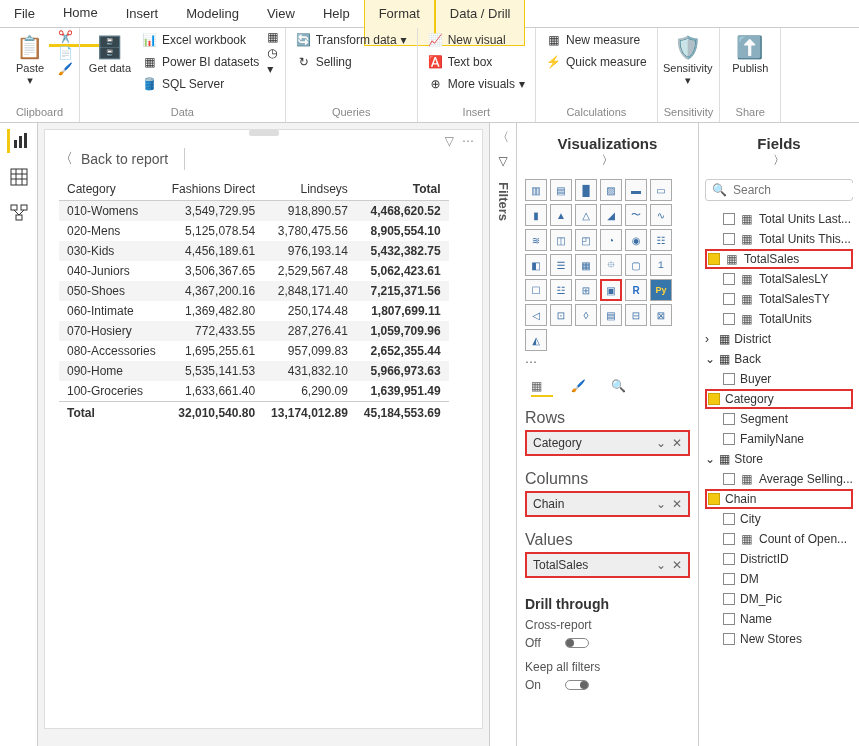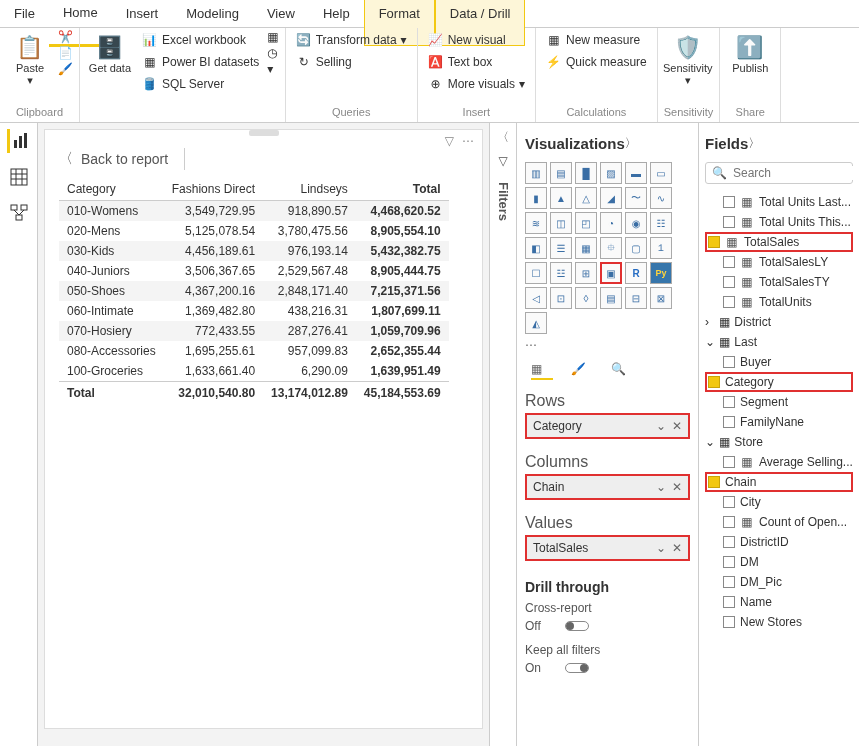--- a/index.html
+++ b/index.html
@@ -42,21 +42,21 @@
 table.matrix tr.z td { background: #f4f4f4; }
 table.matrix tr.tot td { font-weight: 700; border-top: 1px solid #ccc; padding-top: 4px;}
 table.matrix th.tot, table.matrix td.tot { font-weight: 700; }
 
 
 .filters-spine { width: 28px; border-left: 1px solid #ccc; border-right: 1px solid #ccc; display: flex; flex-direction: column; align-items: center; padding-top: 6px; gap: 8px; color: #555; }
 .filters-spine .v { writing-mode: vertical-rl; font-weight: 600; font-size: 13px; margin-top: 6px; }
 
 
 .viz-pane { width: 182px; border-right: 1px solid #ccc; display: flex; flex-direction: column; padding: 6px 8px; overflow-y: auto; }
-.pane-head { display: flex; justify-content: flex-start; align-items: center; padding: 6px 0; }
+.pane-head { display: flex; justify-content: flex-end; align-items: center; padding: 6px 0; flex-direction: column; }
 .pane-head h3 { font-size: 15px; font-weight: 600; }
 .viz-icons { display: flex; flex-wrap: wrap; gap: 3px; margin: 4px 0; }
 .viz-ic { width: 22px; height: 22px; border: 1px solid #aaa; background: #fafafa; display: flex; align-items: center; justify-content: center; cursor: pointer; font-size: 10px; color: #3a6ea5; }
 .viz-ic.sel { border: 2px solid #e03030; }
 .viz-ic.r { color: #276dc3; font-weight: 700; }
 .viz-ic.py { color: #ffd43b; background: #3776ab; font-weight: 700; font-size: 9px; }
 .tool-tabs { display: flex; gap: 18px; margin: 10px 0 6px; padding-left: 6px; }
 .tool-tab { width: 22px; height: 18px; cursor: pointer; color: #666; }
 .tool-tab.active { border-bottom: 2px solid #f2c811; }
 .well-label { font-size: 16px; color: #555; margin: 6px 0 3px; }
@@ -133,20 +133,21 @@
             <span class="icn">🛢️</span>
             <span>SQL Server</span>
           </div>
       </div>
       <div class="ribbon-col">
         <span>▦</span>
         <span>◷</span>
         <span>▾</span>
       </div>
     </div>
+    <div class="ribbon-group-label">Data</div>
   </div>
   <div class="ribbon-group">
     <div class="ribbon-group-body">
       <div class="ribbon-col">
         <div class="ribbon-btn-sm"><span class="icn">🔄</span><span>Transform data</span> ▾</div>
         <div class="ribbon-btn-sm">
             <span class="icn">↻</span>
             <span>Selling</span>
           </div>
       </div>
@@ -271,45 +272,51 @@
             <tr class="z">
               <td>030-Kids</td>
               <td class="r">4,456,189.61</td>
               <td class="r">976,193.14</td>
               <td class="r tot">5,432,382.75</td>
             </tr>
             <tr>
               <td>040-Juniors</td>
               <td class="r">3,506,367.65</td>
               <td class="r">2,529,567.48</td>
-              <td class="r tot">8,905,444.75</td>
+              <td class="r tot">5,062,423.61</td>
             </tr>
             <tr class="z">
               <td>050-Shoes</td>
               <td class="r">4,367,200.16</td>
               <td class="r">2,848,171.40</td>
               <td class="r tot">7,215,371.56</td>
             </tr>
             <tr>
               <td>060-Intimate</td>
               <td class="r">1,369,482.80</td>
-              <td class="r">438,216.31</td>
+              <td class="r">250,174.48</td>
               <td class="r tot">1,807,699.11</td>
             </tr>
             <tr class="z">
               <td>070-Hosiery</td>
               <td class="r">772,433.55</td>
               <td class="r">287,276.41</td>
               <td class="r tot">1,059,709.96</td>
             </tr>
             <tr>
               <td>080-Accessories</td>
               <td class="r">1,695,255.61</td>
               <td class="r">957,099.83</td>
               <td class="r tot">2,652,355.44</td>
+            </tr>
+            <tr class="z">
+              <td>090-Home</td>
+              <td class="r">5,535,141.53</td>
+              <td class="r">431,832.10</td>
+              <td class="r tot">5,966,973.63</td>
             </tr>
             <tr>
               <td>100-Groceries</td>
               <td class="r">1,633,661.40</td>
               <td class="r">6,290.09</td>
               <td class="r tot">1,639,951.49</td>
             </tr>
           </tbody>
         <tfoot>
             <tr class="tot">
@@ -461,21 +468,21 @@
           <span>TotalUnits</span>
         </div>
         <div class="tbl-head">
           <span class="chev">›</span>
           <span class="ticn">▦</span>
           <span>District</span>
         </div>
         <div class="tbl-head">
           <span class="chev">⌄</span>
           <span class="ticn">▦</span>
-          <span>Last</span>
+          <span>Back</span>
         </div>
         <div class="fld ind">
           <span class="cb"></span>
           <span>Buyer</span>
         </div>
         <div class="fld hl ind">
           <span class="cb chk"></span>
           <span>Category</span>
         </div>
         <div class="fld ind">

